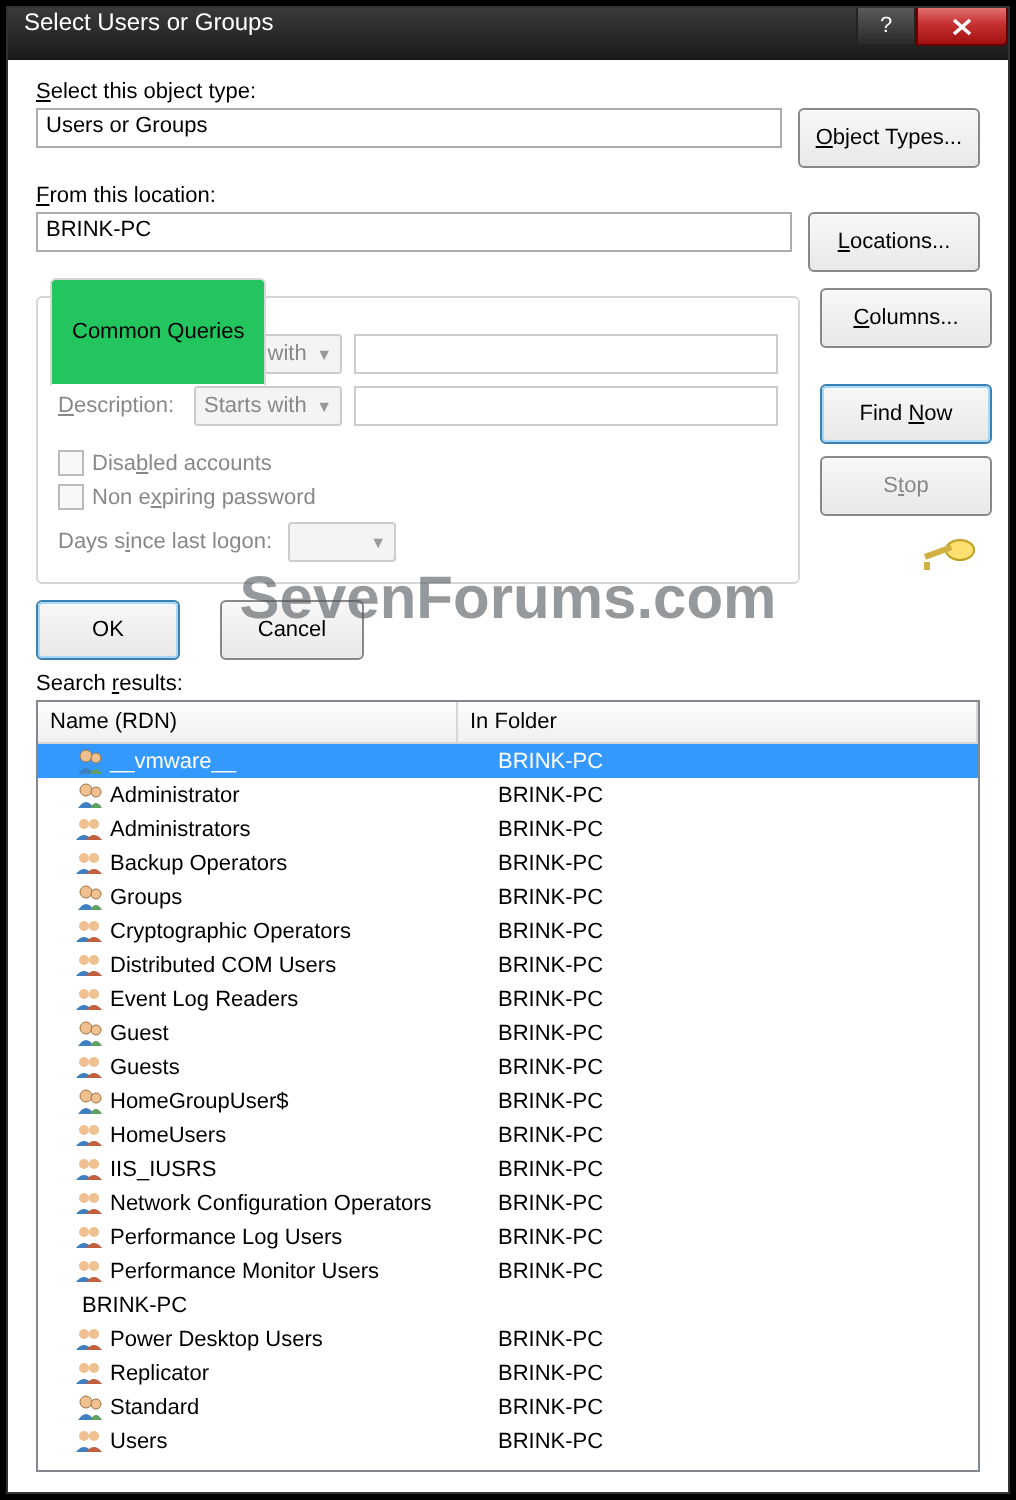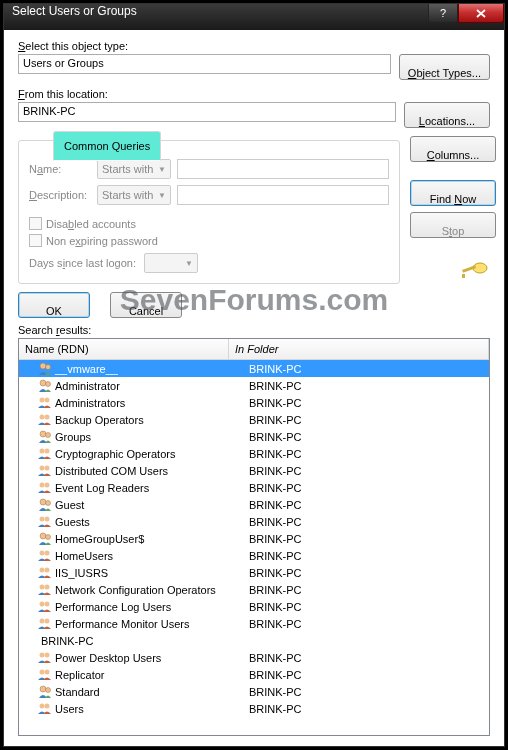--- a/index.html
+++ b/index.html
@@ -8,45 +8,45 @@
 .titlebar { background: linear-gradient(#3a3a3a, #1a1a1a); height: 26px; display: flex; align-items: flex-start; padding: 0 0 0 8px; color: #fff; }
 .titlebar-text { flex: 1; font-size: 12px; }
 .titlebar-btns { display: flex; height: 100%; }
 .tbtn { width: 28px; height: 20px; display: flex; align-items: center; justify-content: center; margin-top: 0; }
 .tbtn.help { background: linear-gradient(#5a5a5a,#2a2a2a); border: 1px solid #222; border-top: none; color: #fff; width: 30px; height: 19px; border-radius: 0 0 0 3px;}
 .tbtn.close { background: linear-gradient(#e07070,#c83030 45%,#a01010); border: 1px solid #600; border-top:none; color: #fff; width: 46px; height: 19px; border-radius: 0 0 3px 0; font-weight: bold;}
 .content { flex: 1; padding: 10px 14px; display: flex; flex-direction: column; overflow: hidden; background: #fff;}
 .lbl-u { text-decoration: underline; text-decoration-color: #000; }
 .label { color: #000; margin-bottom: 2px;}
 .field { flex: 1; height: 20px; border: 1px solid #abadb3; padding: 2px 4px; background: #fff; }
-.btn { height: 20px; min-width: 86px; background: linear-gradient(#f8f8f8,#e8e8e8); border: 1px solid #888; border-radius: 3px; padding: 12px 8px; cursor: pointer; }
+.btn { height: 30px; min-width: 86px; background: linear-gradient(#f8f8f8,#e8e8e8); border: 1px solid #888; border-radius: 3px; padding: 0 8px; cursor: pointer; }
 .btn.default { border: 1px solid #3c7fb1; box-shadow: inset 0 0 0 1px #a7d9f5; }
 .section { margin-bottom: 8px; }
 .input-btn-row { display: flex; gap: 8px; align-items: flex-start;}
 .input-btn-row .field { flex: 1;}
 .group-box { border: 1px solid #d6d6d6; border-radius: 3px; margin-top: 4px; padding: 10px; position: relative; flex-shrink: 0;}
-.tab-hdr { position: absolute; top: -10px; left: 6px; background: #5eead4; border: 1px solid #d6d6d6; border-bottom: 1px solid #fff; padding: 8px 10px; border-radius: 3px 3px 0 0; margin-left: 28px;}
+.tab-hdr { position: absolute; top: -10px; left: 6px; background: #22c55e; border: 1px solid #d6d6d6; border-bottom: 1px solid #fff; padding: 20px 10px; border-radius: 3px 3px 0 0;}
 .query-area { display: flex; gap: 10px;}
 .query-right { width: 80px; display: flex; flex-direction: column; gap: 6px; }
 .qrow { display: flex; align-items: center; gap: 6px; margin-bottom: 6px; }
 .qlabel { width: 62px; color: #888; }
 .combo { width: 74px; height: 20px; border: 1px solid #ccc; background: #f4f4f4; color: #888; display: flex; align-items: center; padding: 0 4px; justify-content: space-between; border-radius: 2px;}
 .combo .arr { font-size: 8px; color: #999;}
 .qinput { flex: 1; height: 20px; border: 1px solid #ccc; background: #fff; }
 .chk-row { display: flex; align-items: center; gap: 4px; color: #888; margin-bottom: 4px;}
 .chk { width: 13px; height: 13px; border: 1px solid #bbb; background: #f8f8f8;}
 .days-row { display: flex; align-items: center; gap: 8px; color: #888; margin-top: 6px;}
 .key-icon { margin-left: auto; }
 .footer-btns { display: flex; gap: 20px; margin: 8px 0 6px;}
 .results-label { margin-bottom: 2px;}
 .list { flex: 1; border: 1px solid #828790; display: flex; flex-direction: column; overflow: hidden; min-height: 0;}
 .list-hdr { display: flex; background: linear-gradient(#fdfdfd,#f0f0f0); border-bottom: 1px solid #d6d6d6; flex-shrink: 0;}
 .list-hdr .col { padding: 4px 6px; border-right: 1px solid #d6d6d6; }
 .col1 { width: 210px; }
-.col2 { flex: 1; font-style: italic; }
+.col2 { flex: 1; }
 .list-body { flex: 1; overflow-y: auto; overflow-x: hidden;}
 .list-row { display: flex; align-items: center; height: 17px; padding-left: 18px;}
 .list-row.selected { background: #3399ff; color: #fff;}
 .list-row .c1 { width: 208px; display: flex; align-items: center; gap: 2px; overflow: hidden; white-space: nowrap;}
 .list-row .c2 { flex: 1; padding-left: 4px;}
 .icon-ug { width: 16px; height: 16px; flex-shrink: 0; display:inline-flex; align-items:center; justify-content:center;}
 .watermark { position: absolute; top: 280px; left: 50%; transform: translateX(-50%); font-size: 30px; font-weight: bold; color: rgba(80,85,90,0.6); pointer-events: none; white-space: nowrap; font-family: Arial, sans-serif;}
 .wrap { position: relative; width: 100%; height: 100%;}
 
 .list-body::-webkit-scrollbar { width: 17px; }

